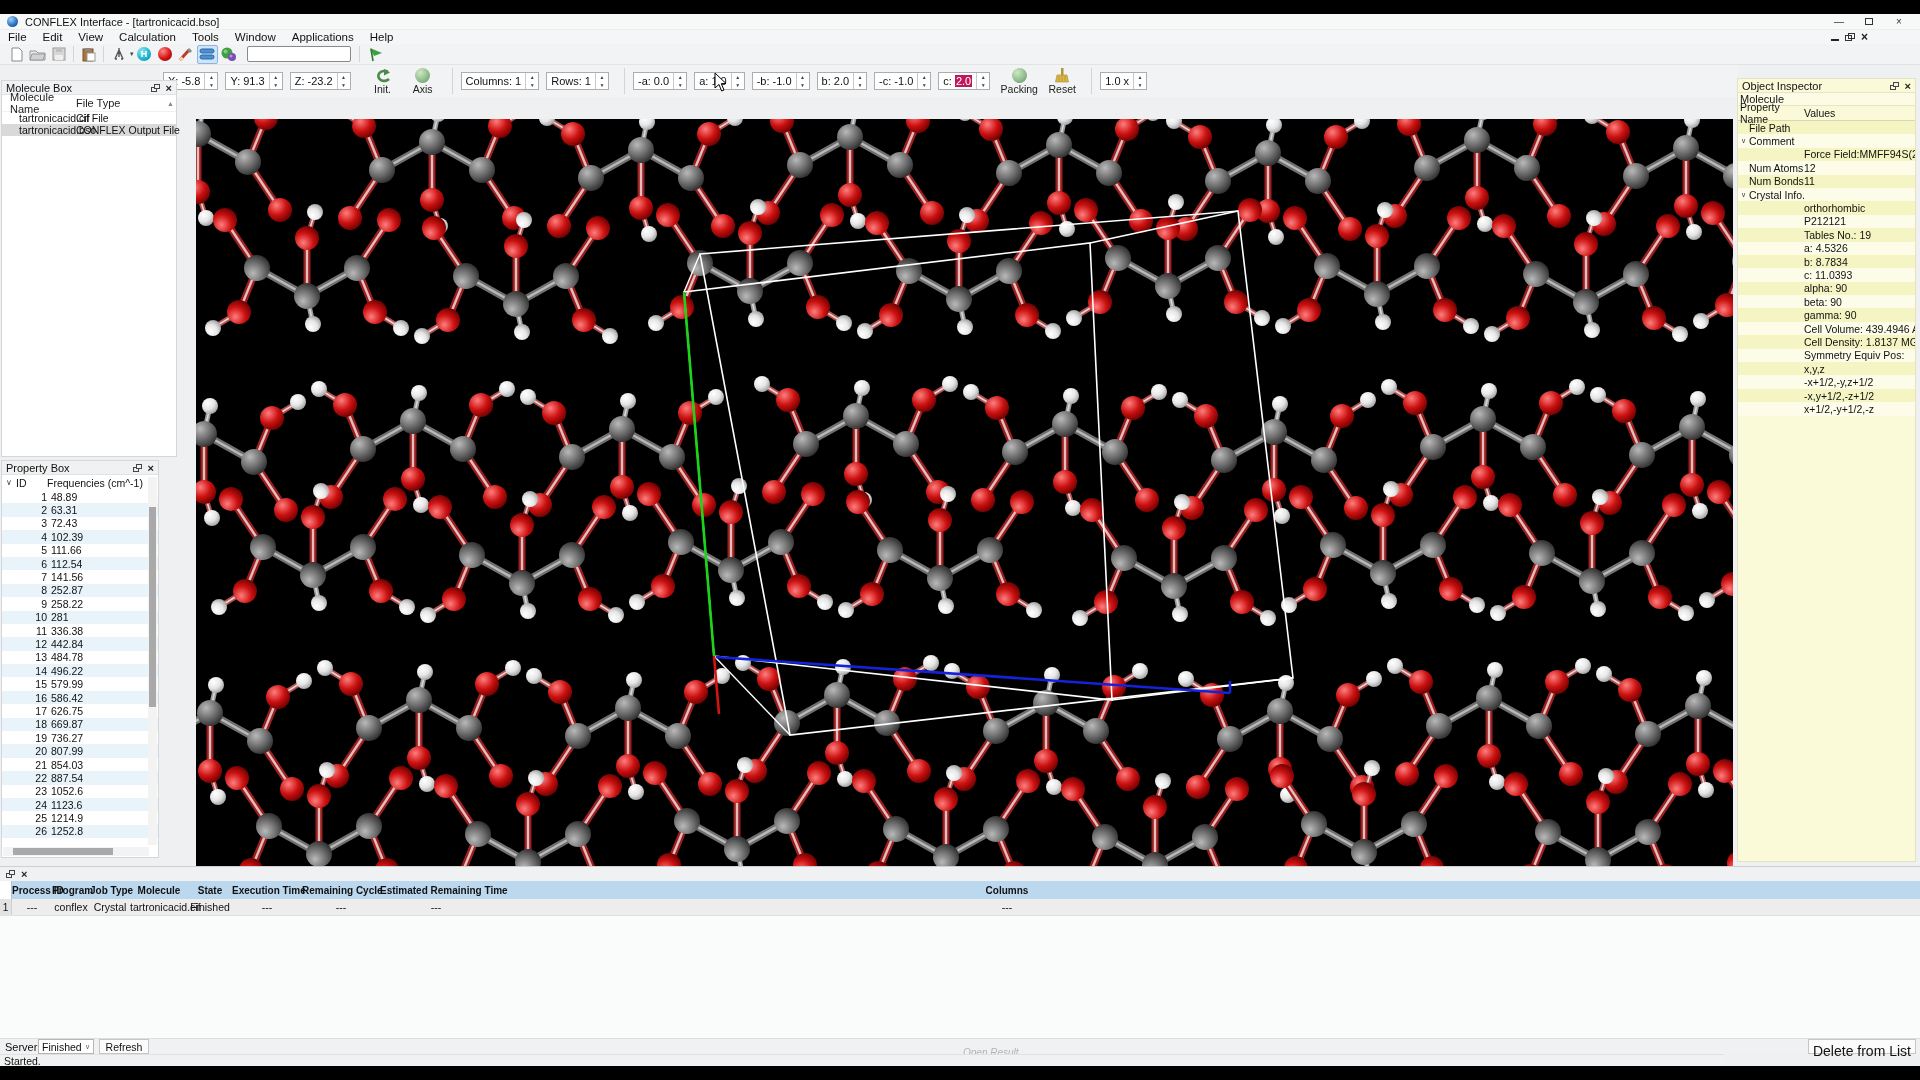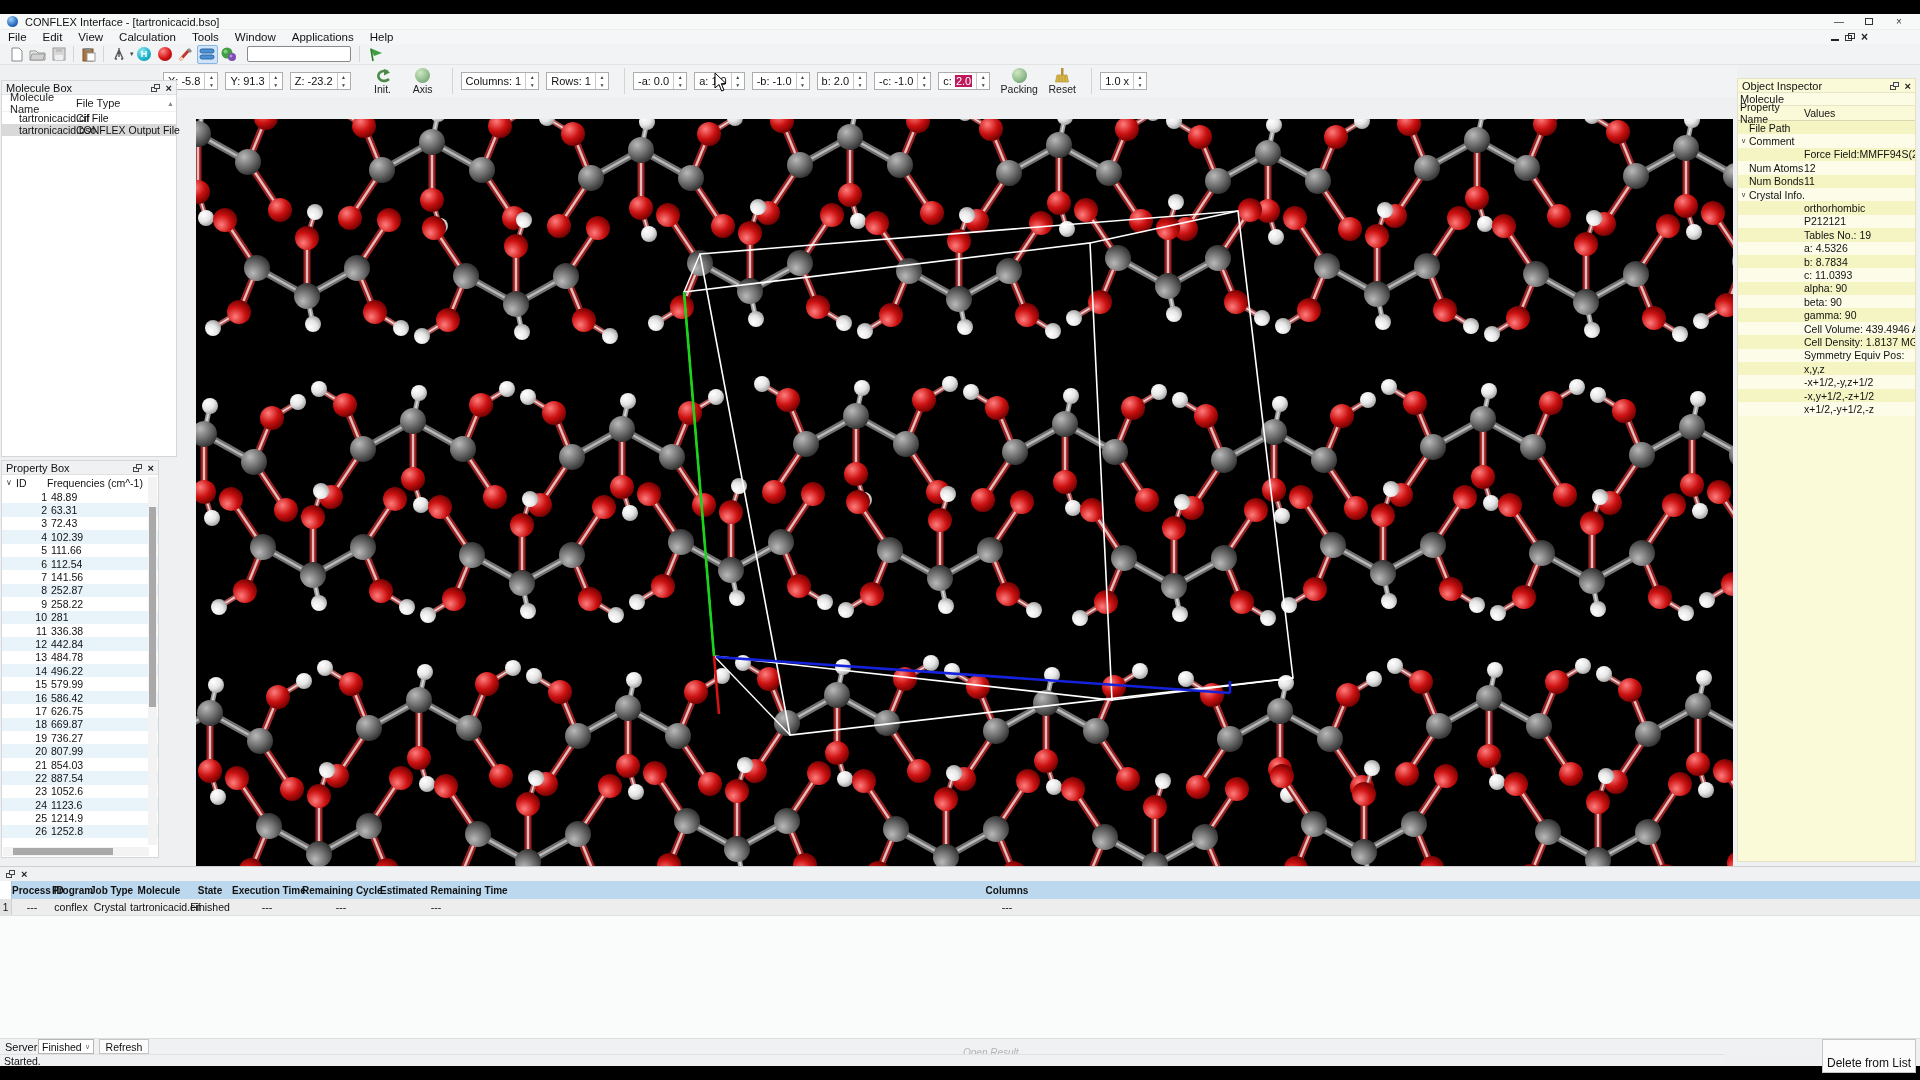--- a/index.html
+++ b/index.html
@@ -110,21 +110,21 @@
   .jm-cell { text-align:center; white-space:nowrap; }
   #jm-body { left:0; top:916px; width:1920px; height:122px; background:#fafbfb; }
 
   
   #footer { left:0; top:1038px; width:1920px; height:16px; background:#f0f1f2; border-top:1px solid #ddd; font-size:11px; }
   #server-label { position:absolute; left:5px; top:2px; }
   #server-select { position:absolute; left:38px; top:0px; width:56px; height:15px; background:#fff; border:1px solid #b5b5b5; display:flex; align-items:center; justify-content:space-between; padding:0 3px; font-size:10.5px; }
   #server-select .arr { font-size:7px; color:#666; }
   #refresh-btn { position:absolute; left:99px; top:0px; width:50px; height:15px; background:#fbfbfb; border:1px solid #c6c6c6; text-align:center; line-height:14px; font-size:10.5px; }
   #open-result { position:absolute; left:963px; top:8px; color:#b3b3b3; font-size:10px;font-style:italic; }
-  #delete-list { position:absolute; right:4px; top:0px; height:15px; background:#fbfbfb; border:1px solid #c6c6c6; padding:16px 4px; line-height:14px; font-size:12px; }
+  #delete-list { position:absolute; right:4px; top:0px; height:15px; background:#fbfbfb; border:1px solid #c6c6c6; padding:4px 4px; line-height:14px; font-size:14px; }
   #statusbar { left:0; top:1054px; width:1724px; height:12px; background:#f0f1f2; border-top:1px solid #e0e0e0; font-size:10.5px; }
   #statusbar span { margin-left:4px; line-height:11px; display:inline-block; }
 
   #cursor { left:714px; top:73px; width:14px; height:20px; z-index:50; }
 </style>
 </head>
 <body>
 
 <div id="app">
   <div class="abs" id="win-bg"></div>

